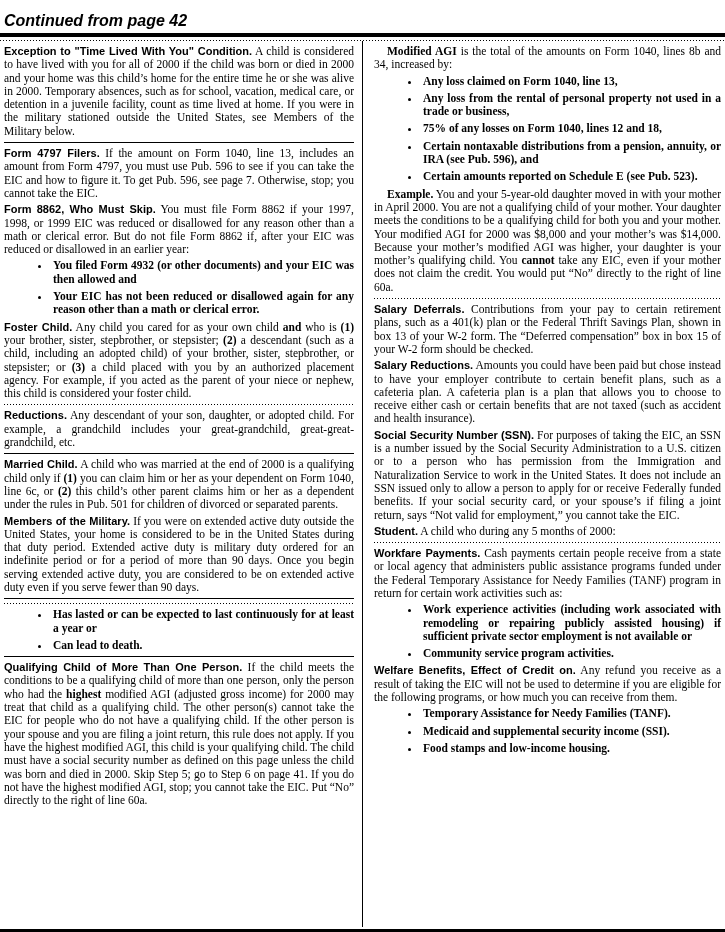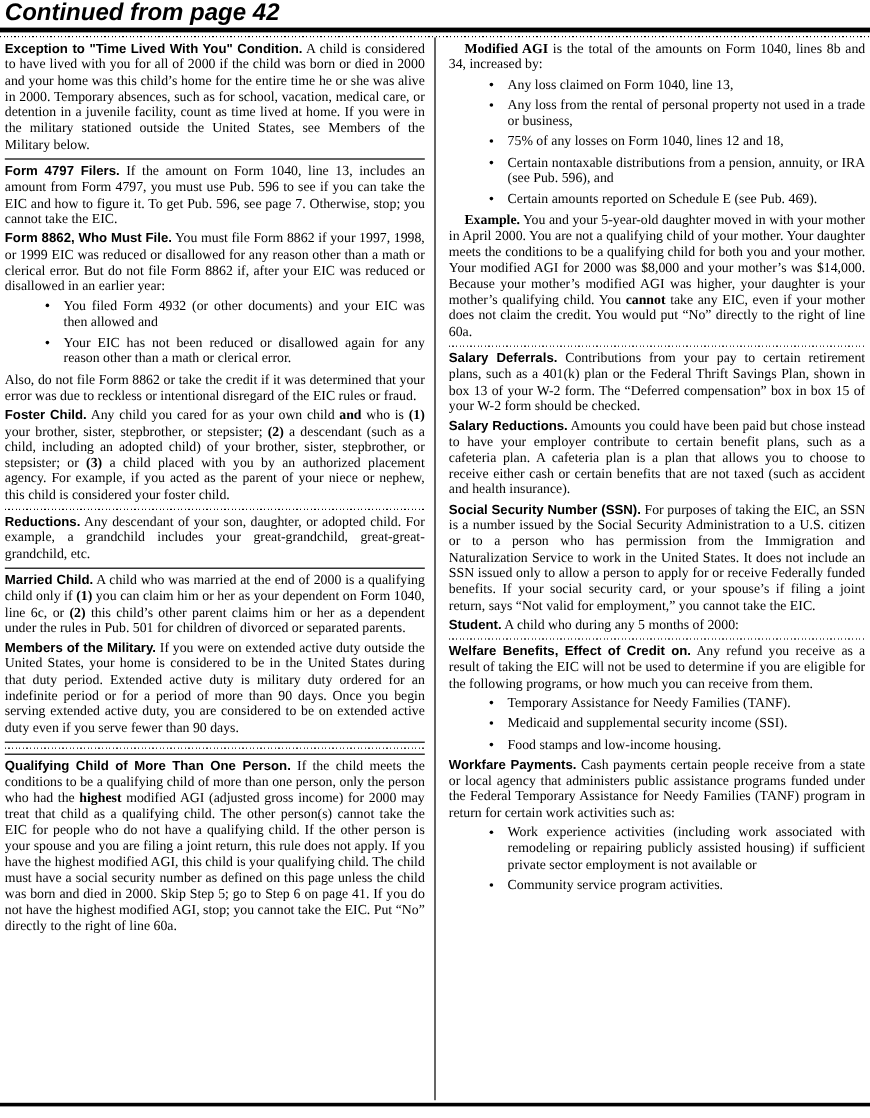--- a/index.html
+++ b/index.html
@@ -2,41 +2,41 @@
 <html><head>
 <meta charset="utf-8">
 <style>
   html,body{margin:0;padding:0;background:#e8e8e8;}
   .page{
     width:725px;height:932px;margin:0 auto;background:#ffffff;color:#000;
     overflow:hidden;position:relative;
     font-family:"Liberation Serif",serif;
   }
   .header{
-    padding:2px 6px 3px 4px;
+    padding:12px 6px 3px 4px;
     font-family:"Liberation Sans",sans-serif;
-    font-weight:bold;font-style:italic;font-size:20px;line-height:18px;
+    font-weight:bold;font-style:italic;font-size:16px;line-height:18px;
   }
   .rule-thick{height:4px;background:#000;margin:0;}
   .rule-dotted-full{
     height:1px;margin:3px 0 0 0;
     background:repeating-linear-gradient(to right,#000 0,#000 1px,transparent 1px,transparent 3px);
   }
   .columns{display:flex;height:886px;overflow:hidden;}
   .col{box-sizing:border-box;font-size:11.5px;line-height:13.3px;}
   .col-left{width:362px;padding:4px 8px 0 4px;}
   .col-divider{width:1px;background:#000;}
   .col-right{flex:1;padding:4px 4px 0 11px;}
   .rule-bottom{height:3px;background:#000;margin-top:2px;}
 
   .section{margin:0 0 2px 0;}
   .section p{margin:0 0 3px 0;text-align:justify;}
   .section p.ind{text-indent:13px;}
   .section ul{margin:1px 0 4px 0;padding:0 0 0 47px;list-style:disc;}
-  .section li{margin:0 0 4px 0;padding-left:2px;text-align:justify;}
+  .section li{margin:0 0 4px 0;padding-left:2px;text-align:justify;font-weight:bold;}
 
   .s-h{font-family:"Liberation Sans",sans-serif;font-weight:bold;font-size:11px;}
   .s-b{font-weight:bold;}
   .s-bi{font-weight:bold;font-style:italic;}
 
   .sep{margin:4px 0 4px 0;}
   .sep.solid{height:1px;background:#000;}
   .sep.dotted{
     height:1px;
     background:repeating-linear-gradient(to right,#000 0,#000 1px,transparent 1px,transparent 3px);
@@ -52,88 +52,91 @@
   <div class="columns">
     <div class="col col-left" id="col-left">
         <div class="section">
           <p><span class="s-h">Exception to "Time Lived With You" Condition.</span><span> A child is considered to have lived with you for all of 2000 if the child was born or died in 2000 and your home was this child’s home for the entire time he or she was alive in 2000. Temporary absences, such as for school, vacation, medical care, or detention in a juvenile facility, count as time lived at home. If you were in the military stationed outside the United States, see Members of the Military below.</span></p>
         </div>
         <div class="sep solid"></div>
         <div class="section">
           <p><span class="s-h">Form 4797 Filers.</span><span> If the amount on Form 1040, line 13, includes an amount from Form 4797, you must use Pub. 596 to see if you can take the EIC and how to figure it. To get Pub. 596, see page 7. Otherwise, stop; you cannot take the EIC.</span></p>
         </div>
         <div class="section">
-          <p><span class="s-h">Form 8862, Who Must File.</span><span> You must file Form 8862 if your 1997, 1998, or 1999 EIC was reduced or disallowed for any reason other than a math or clerical error. But do not file Form 8862 if, after your EIC was reduced or disallowed in an earlier year:</span></p>
+          <p><span class="s-h">Form 8862, Who Must Skip.</span><span> You must file Form 8862 if your 1997, 1998, or 1999 EIC was reduced or disallowed for any reason other than a math or clerical error. But do not file Form 8862 if, after your EIC was reduced or disallowed in an earlier year:</span></p>
           <ul>
             <li>You filed Form 4932 (or other documents) and your EIC was then allowed and</li>
             <li>Your EIC has not been reduced or disallowed again for any reason other than a math or clerical error.</li>
           </ul>
-          <p><span>Also, do not file Form 8862 or take the credit if it was determined that your error was due to reckless or intentional disregard of the EIC rules or fraud.</span></p>
         </div>
         <div class="section">
           <p><span class="s-h">Foster Child.</span><span> Any child you cared for as your own child </span><span class="s-b">and</span><span> who is </span><span class="s-b">(1)</span><span> your brother, sister, stepbrother, or stepsister; </span><span class="s-b">(2)</span><span> a descendant (such as a child, including an adopted child) of your brother, sister, stepbrother, or stepsister; or </span><span class="s-b">(3)</span><span> a child placed with you by an authorized placement agency. For example, if you acted as the parent of your niece or nephew, this child is considered your foster child.</span></p>
         </div>
         <div class="sep dotted"></div>
         <div class="section">
           <p><span class="s-h">Reductions.</span><span> Any descendant of your son, daughter, or adopted child. For example, a grandchild includes your great-grandchild, great-great-grandchild, etc.</span></p>
         </div>
         <div class="sep solid"></div>
         <div class="section">
           <p><span class="s-h">Married Child.</span><span> A child who was married at the end of 2000 is a qualifying child only if </span><span class="s-b">(1)</span><span> you can claim him or her as your dependent on Form 1040, line 6c, or </span><span class="s-b">(2)</span><span> this child’s other parent claims him or her as a dependent under the rules in Pub. 501 for children of divorced or separated parents.</span></p>
         </div>
         <div class="section">
           <p><span class="s-h">Members of the Military.</span><span> If you were on extended active duty outside the United States, your home is considered to be in the United States during that duty period. Extended active duty is military duty ordered for an indefinite period or for a period of more than 90 days. Once you begin serving extended active duty, you are considered to be on extended active duty even if you serve fewer than 90 days.</span></p>
         </div>
         <div class="sep solid"></div>
         <div class="sep dotted"></div>
         <div class="section">
+          <ul>
+            <li>Has lasted or can be expected to last continuously for at least a year or</li>
+            <li>Can lead to death.</li>
+          </ul>
         </div>
         <div class="sep solid"></div>
         <div class="section">
           <p><span class="s-h">Qualifying Child of More Than One Person.</span><span> If the child meets the conditions to be a qualifying child of more than one person, only the person who had the </span><span class="s-b">highest</span><span> modified AGI (adjusted gross income) for 2000 may treat that child as a qualifying child. The other person(s) cannot take the EIC for people who do not have a qualifying child. If the other person is your spouse and you are filing a joint return, this rule does not apply. If you have the highest modified AGI, this child is your qualifying child. The child must have a social security number as defined on this page unless the child was born and died in 2000. Skip Step 5; go to Step 6 on page 41. If you do not have the highest modified AGI, stop; you cannot take the EIC. Put “No” directly to the right of line 60a.</span></p>
         </div>
       </div>
     <div class="col-divider"></div>
     <div class="col col-right" id="col-right">
         <div class="section">
           <p class="ind"><span class="s-b">Modified AGI</span><span> is the total of the amounts on Form 1040, lines 8b and 34, increased by:</span></p>
           <ul>
             <li>Any loss claimed on Form 1040, line 13,</li>
             <li>Any loss from the rental of personal property not used in a trade or business,</li>
             <li>75% of any losses on Form 1040, lines 12 and 18,</li>
             <li>Certain nontaxable distributions from a pension, annuity, or IRA (see Pub. 596), and</li>
-            <li>Certain amounts reported on Schedule E (see Pub. 469).</li>
+            <li>Certain amounts reported on Schedule E (see Pub. 523).</li>
           </ul>
           <p class="ind"><span class="s-b">Example.</span><span> You and your 5-year-old daughter moved in with your mother in April 2000. You are not a qualifying child of your mother. Your daughter meets the conditions to be a qualifying child for both you and your mother. Your modified AGI for 2000 was $8,000 and your mother’s was $14,000. Because your mother’s modified AGI was higher, your daughter is your mother’s qualifying child. You </span><span class="s-b">cannot</span><span> take any EIC, even if your mother does not claim the credit. You would put “No” directly to the right of line 60a.</span></p>
         </div>
         <div class="sep dotted"></div>
         <div class="section">
           <p><span class="s-h">Salary Deferrals.</span><span> Contributions from your pay to certain retirement plans, such as a 401(k) plan or the Federal Thrift Savings Plan, shown in box 13 of your W-2 form. The “Deferred compensation” box in box 15 of your W-2 form should be checked.</span></p>
         </div>
         <div class="section">
           <p><span class="s-h">Salary Reductions.</span><span> Amounts you could have been paid but chose instead to have your employer contribute to certain benefit plans, such as a cafeteria plan. A cafeteria plan is a plan that allows you to choose to receive either cash or certain benefits that are not taxed (such as accident and health insurance).</span></p>
         </div>
         <div class="section">
           <p><span class="s-h">Social Security Number (SSN).</span><span> For purposes of taking the EIC, an SSN is a number issued by the Social Security Administration to a U.S. citizen or to a person who has permission from the Immigration and Naturalization Service to work in the United States. It does not include an SSN issued only to allow a person to apply for or receive Federally funded benefits. If your social security card, or your spouse’s if filing a joint return, says “Not valid for employment,” you cannot take the EIC.</span></p>
         </div>
         <div class="section">
           <p><span class="s-h">Student.</span><span> A child who during any 5 months of 2000:</span></p>
         </div>
         <div class="sep dotted"></div>
         <div class="section">
+          <p><span class="s-h">Workfare Payments.</span><span> Cash payments certain people receive from a state or local agency that administers public assistance programs funded under the Federal Temporary Assistance for Needy Families (TANF) program in return for certain work activities such as:</span></p>
+          <ul>
+            <li>Work experience activities (including work associated with remodeling or repairing publicly assisted housing) if sufficient private sector employment is not available or</li>
+            <li>Community service program activities.</li>
+          </ul>
+        </div>
+        <div class="section">
           <p><span class="s-h">Welfare Benefits, Effect of Credit on.</span><span> Any refund you receive as a result of taking the EIC will not be used to determine if you are eligible for the following programs, or how much you can receive from them.</span></p>
           <ul>
             <li>Temporary Assistance for Needy Families (TANF).</li>
             <li>Medicaid and supplemental security income (SSI).</li>
             <li>Food stamps and low-income housing.</li>
-          </ul>
-        </div>
-        <div class="section">
-          <p><span class="s-h">Workfare Payments.</span><span> Cash payments certain people receive from a state or local agency that administers public assistance programs funded under the Federal Temporary Assistance for Needy Families (TANF) program in return for certain work activities such as:</span></p>
-          <ul>
-            <li>Work experience activities (including work associated with remodeling or repairing publicly assisted housing) if sufficient private sector employment is not available or</li>
-            <li>Community service program activities.</li>
           </ul>
         </div>
       </div>
   </div>
   <div class="rule-bottom"></div>
 </div>
 
 </body></html>

